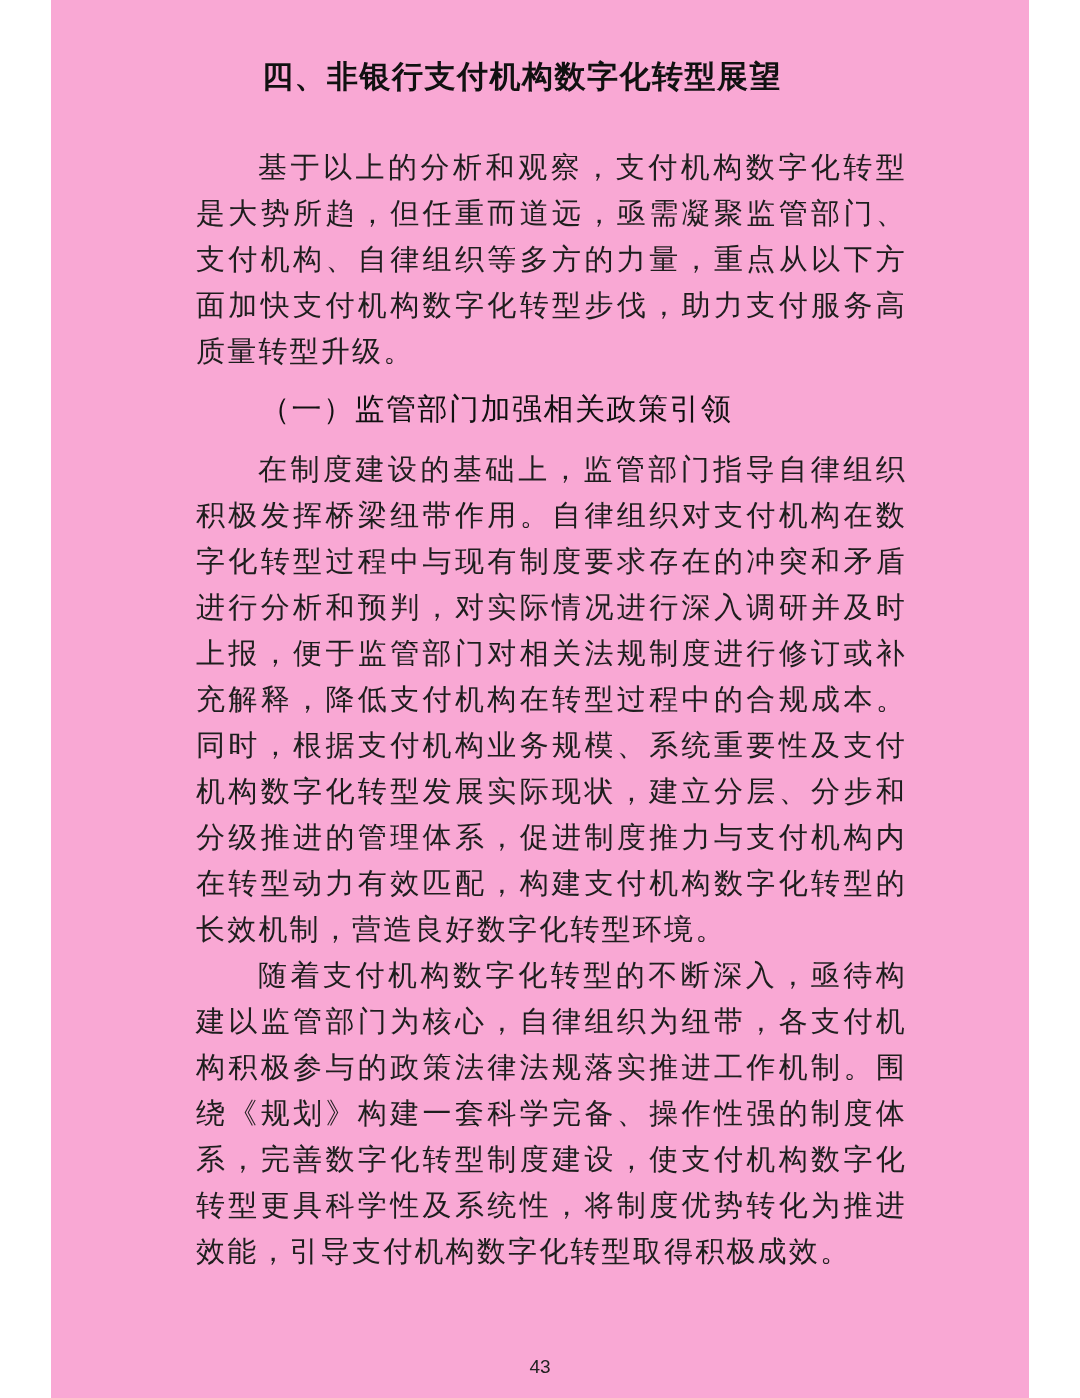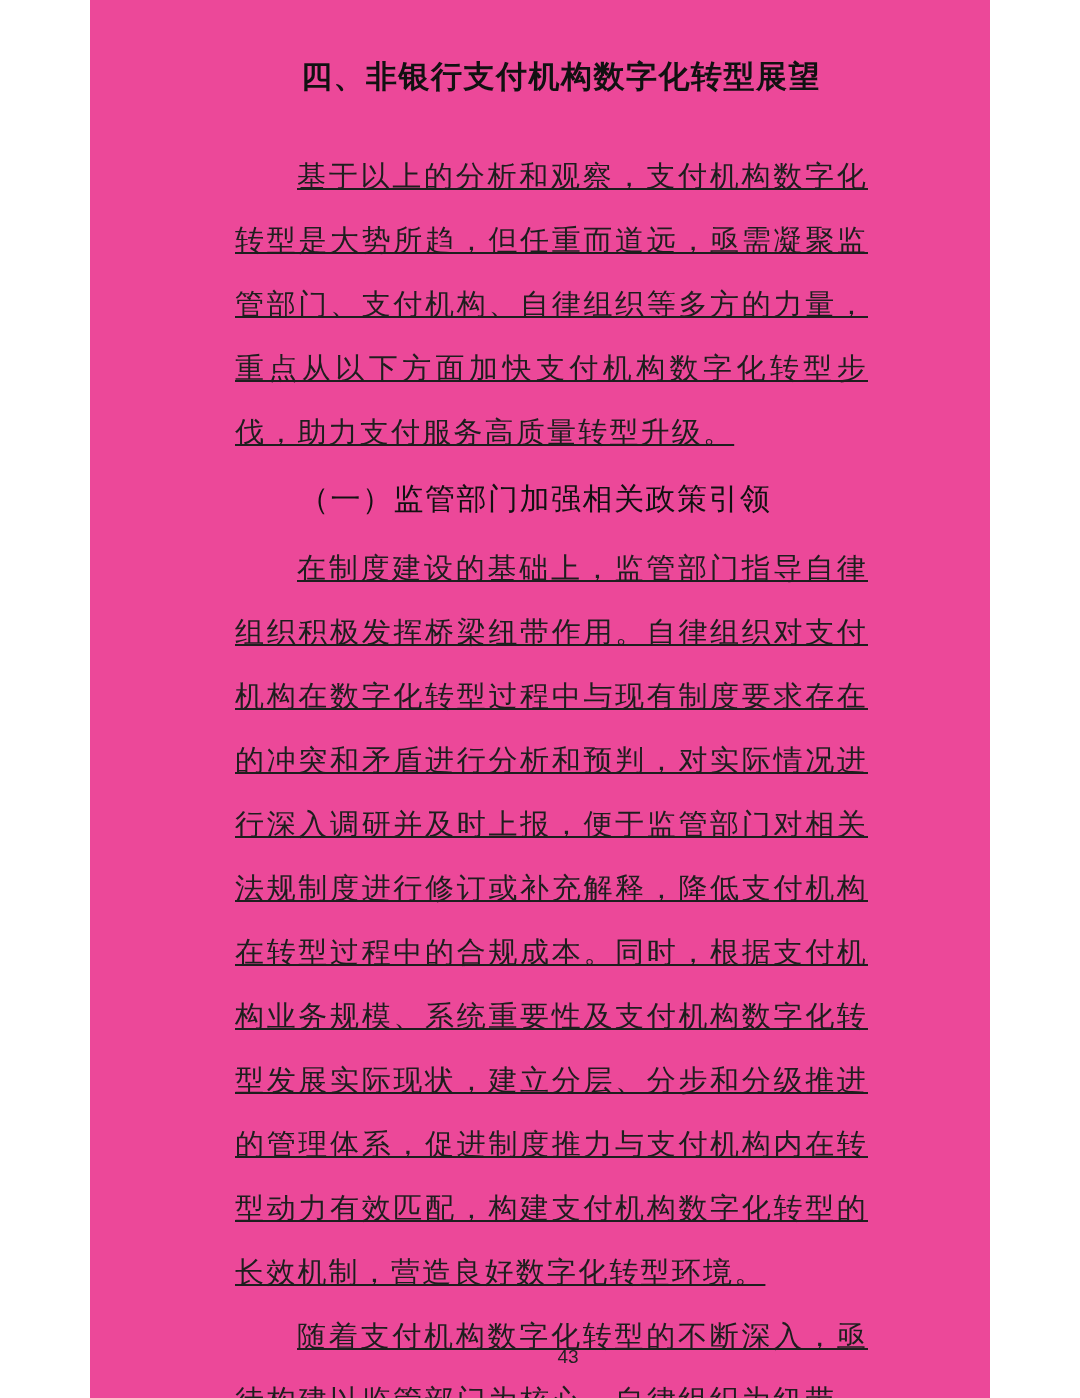--- a/index.html
+++ b/index.html
@@ -2,70 +2,68 @@
 <html><head>
 <meta charset="utf-8">
 <style>
   html, body {
     margin: 0;
     padding: 0;
     background: #ffffff;
   }
   .page {
     position: relative;
-    width: 900px;
+    width: 978px;
     height: 1398px;
     margin: 0 auto;
-    background: #ec4899;
+    background: #f9a8d4;
     box-sizing: border-box;
     padding: 56px 122px 0 145px;
     color: #1c1c1c;
     overflow: hidden;
   }
   .doc-title {
     font-family: "Liberation Sans", sans-serif;
     font-weight: bold;
     font-size: 31px;
     line-height: 42px;
     letter-spacing: 1.5px;
     text-indent: 66px;
     margin: 0 0 46px 0;
     color: #111111;
   }
   .body-par {
     font-family: "Liberation Serif", serif;
     font-size: 29px;
-    line-height: 64px;
+    line-height: 46px;
     letter-spacing: 2.2px;
     text-align: justify;
     text-indent: 62px;
     margin: 0;
     color: #1e1e1e;
-    text-decoration: underline;
   }
   .sub-heading {
     font-family: "Liberation Serif", serif;
     font-weight: normal;
     font-size: 30px;
     line-height: 44px;
     letter-spacing: 1.5px;
     text-indent: 64px;
     margin: 13px 0 15px 0;
     color: #111111;
   }
   .page-number {
     position: absolute;
-    bottom: 30px;
+    bottom: 20px;
     left: 0;
     width: 100%;
     text-align: center;
     font-family: "Liberation Sans", sans-serif;
     font-size: 19px;
     color: #222222;
-    padding-left: 28px;
   }
 </style>
 </head>
 <body>
 
 <div class="page">
   <h1 class="doc-title">四、非银行支付机构数字化转型展望</h1>
 
   <p class="body-par">基于以上的分析和观察，支付机构数字化转型是大势所趋，但任重而道远，亟需凝聚监管部门、支付机构、自律组织等多方的力量，重点从以下方面加快支付机构数字化转型步伐，助力支付服务高质量转型升级。</p>
 

